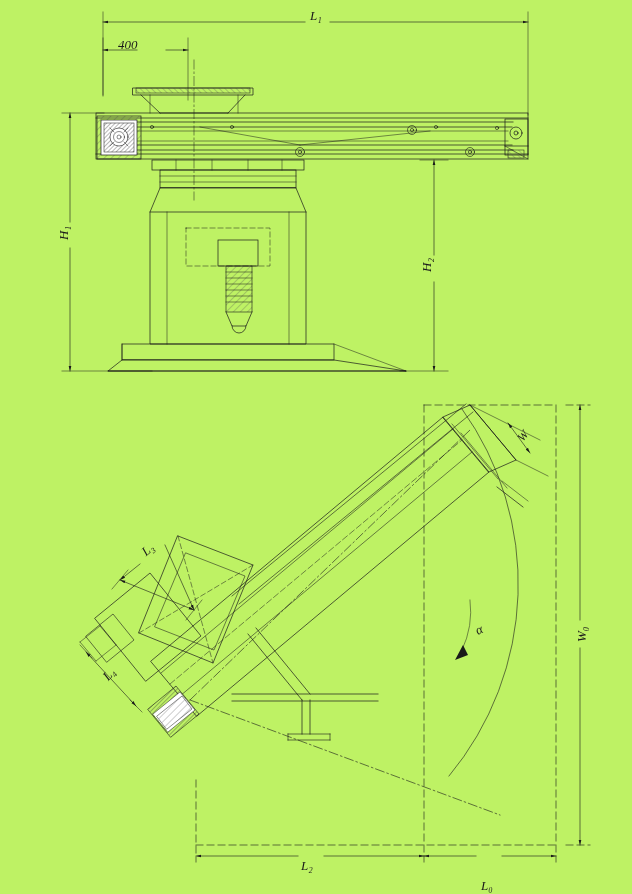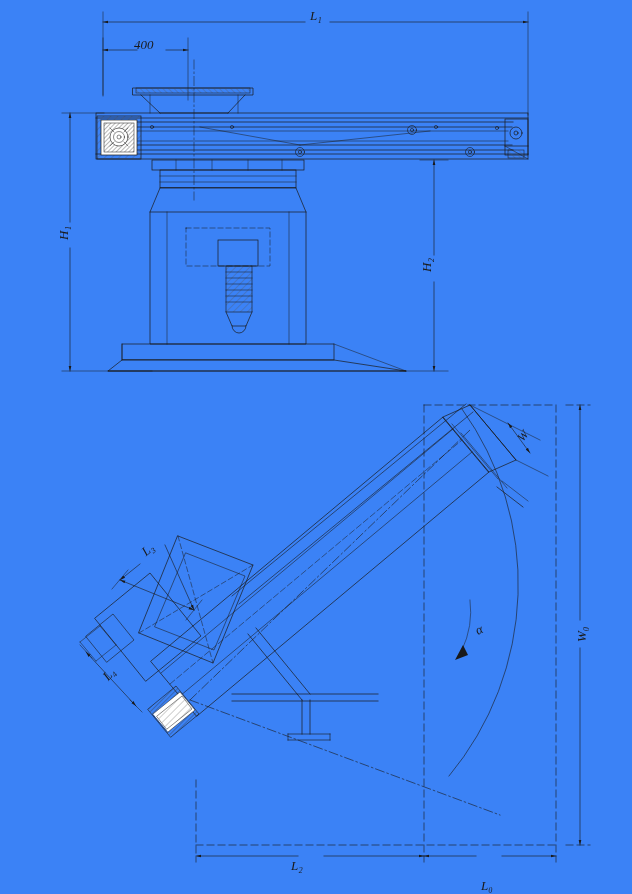--- a/index.html
+++ b/index.html
@@ -7,21 +7,21 @@
     padding: 0;
     background: #ffffff;
   }
   body {
     font-family: "Liberation Serif", serif;
   }
   #sheet {
     position: relative;
     width: 632px;
     height: 894px;
-    background: #3b82f6;
+    background: #bef264;
     overflow: hidden;
   }
   #sheet svg {
     position: absolute;
     left: 0;
     top: 0;
   }
   .lbl {
     position: absolute;
     font-family: "Liberation Serif", serif;
@@ -277,33 +277,33 @@
         <line x1="516" y1="460" x2="548" y2="476"></line>
       </g>
       <line x1="508" y1="423" x2="530" y2="453" stroke-width="0.6" marker-start="url(#arrR)" marker-end="url(#arrL)"></line>
 
       <path d="M455 660 L463 645 L468 655 z" fill="#1a1a1a" stroke="none"></path>
     </g>
   </svg>
 
   <div class="lbl sz13" style="left:310px; top:9px;">L₁</div>
 
-  <div class="lbl sz13" style="left:134px; top:38px;">400</div>
+  <div class="lbl sz13" style="left:118px; top:38px;">400</div>
 
   <div class="lbl sz13 rot90" style="left:57px; top:240px;">H₁</div>
 
   <div class="lbl sz13 rot90" style="left:420px; top:272px;">H₂</div>
 
   <div class="lbl sz13" style="left:139px; top:548px; transform:rotate(-40deg); transform-origin:left top;">L₃</div>
 
   <div class="lbl sz13" style="left:100px; top:674px; transform:rotate(-48deg); transform-origin:left top;">L₄</div>
 
   <div class="lbl sz12" style="left:515px; top:436px; transform:rotate(-52deg); transform-origin:left top;">W</div>
 
   <div class="lbl sz13 rot90" style="left:575px; top:642px;">W₀</div>
 
   <div class="lbl sz13" style="left:473px; top:625px; transform:rotate(-25deg); transform-origin:left top;">α</div>
 
-  <div class="lbl sz13" style="left:291px; top:859px;">L₂</div>
+  <div class="lbl sz13" style="left:301px; top:859px;">L₂</div>
 
   <div class="lbl sz13" style="left:481px; top:879px;">L₀</div>
 
 </div>
 
 </body></html>

